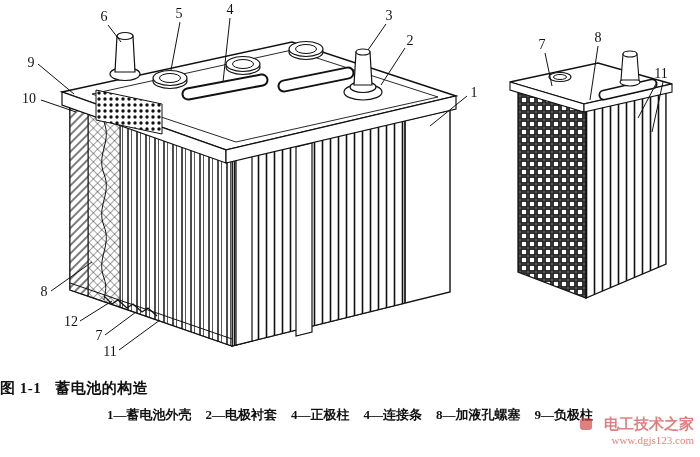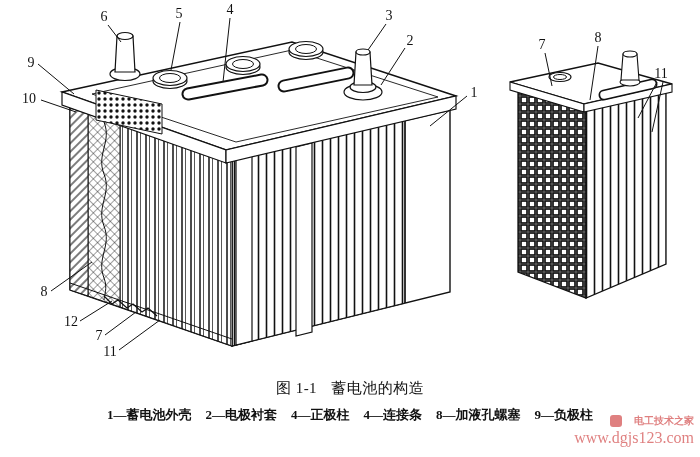--- a/index.html
+++ b/index.html
@@ -1,33 +1,33 @@
 <!DOCTYPE html>
 <html><head>
 <meta charset="utf-8">
 <style>
   html,body{margin:0;padding:0;background:#fff;}
   body{width:700px;height:457px;font-family:"Liberation Serif",serif;color:#111;}
   .page{position:relative;width:700px;height:457px;overflow:hidden;background:#fff;}
   svg{display:block;}
   text.co{font-family:"Liberation Serif",serif;font-size:14px;fill:#111;}
-  .caption{position:absolute;top:379px;left:0;width:100%;text-align:center;
-           font-size:15px;font-weight:normal;letter-spacing:.5px;}
+  .caption{position:absolute;top:379px;left:0;width:100%;
+           font-size:15px;font-weight:bold;letter-spacing:.5px;}
   .caption .cap-title{margin-left:14px;}
   .legend{position:absolute;left:0;width:100%;text-align:center;
           font-size:13px;font-weight:bold;white-space:nowrap;}
   .legend.row1{top:406px;}
   .legend.row2{top:429px;}
   .legend.row1 .li{margin:0 7px;text-align:center;}
   .legend.row2 .li{margin:0 11px;}
   .watermark{position:absolute;right:6px;top:415px;text-align:right;opacity:.62;}
-  .wm1{font-size:10px;font-weight:bold;display:flex;align-items:center;
+  .wm1{font-size:15px;font-weight:bold;display:flex;align-items:center;
        justify-content:flex-end;gap:12px;line-height:1.2;}
   .wm-logo{width:12px;height:12px;border-radius:3px;background:currentColor;display:inline-block;}
-  .wm2{font-size:16px;line-height:1.4;}
+  .wm2{font-size:11px;line-height:1.4;}
 </style>
 </head>
 <body>
 
 <div class="page">
 
   <svg width="700" height="372" viewBox="0 0 700 372">
     <defs>
       <pattern id="pvstripe" width="8" height="8" patternUnits="userSpaceOnUse">
         <rect width="8" height="8" fill="#fff"></rect>

